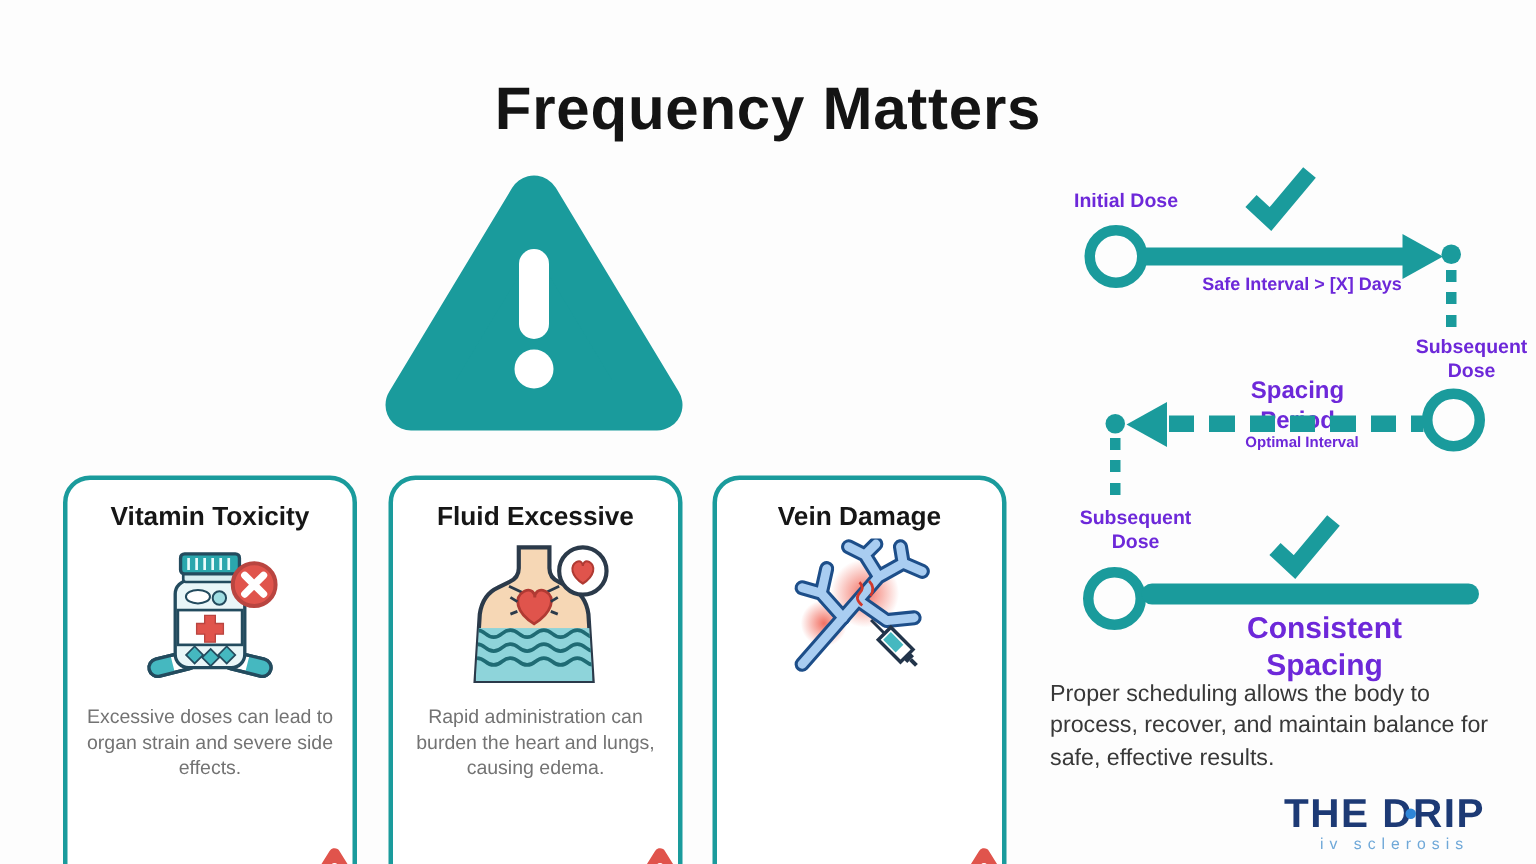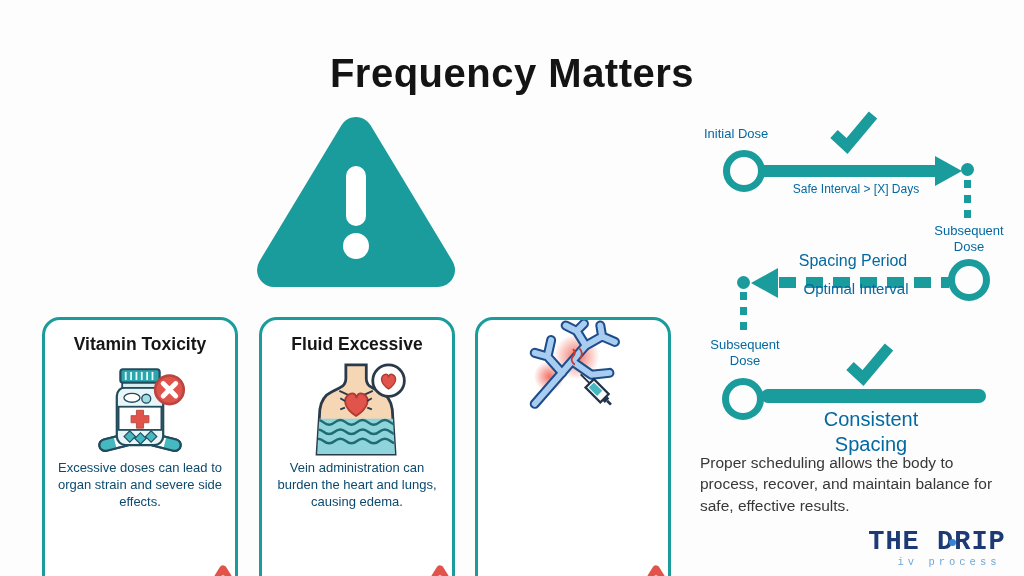--- a/index.html
+++ b/index.html
@@ -16,37 +16,37 @@
   .hero-tri{position:absolute;left:250px;top:106px;width:212px;height:190px;}
   
   .card{
     position:absolute;top:317px;width:196px;height:282px;background:#fff;
     border:3px solid #1a9b9c;border-radius:18px;box-sizing:border-box;text-align:center;
   }
   .card-1{left:42px}.card-2{left:259px}.card-3{left:475px}
   .card h2{margin:14px 6px 4px;font-size:17.5px;font-weight:800;color:#161616;}
   .card .icon-box{height:98px;display:flex;align-items:center;justify-content:center;}
   .card-3 .icon-box{height:92px;}
-  .card p{margin:2px 8px 0;font-size:13px;line-height:1.32;color:#0c4a6e;}
+  .card p{margin:12px 8px 0;font-size:13px;line-height:1.32;color:#737373;}
   .card-alert{position:absolute;right:-12px;bottom:-9px;width:48px;height:44px;}
-  .lbl{position:absolute;font-weight:400;color:#0369a1;text-align:center;font-size:13px;line-height:1.25;}
+  .lbl{position:absolute;font-weight:700;color:#6d28d9;text-align:center;font-size:13px;line-height:1.25;margin-left:12px;}
   .ring{position:absolute;width:42px;height:42px;border:7px solid #1a9b9c;border-radius:50%;box-sizing:border-box;background:#fdfdfd;}
   .dot{position:absolute;width:13px;height:13px;border-radius:50%;background:#1a9b9c;}
   .shaft{position:absolute;height:12px;background:#1a9b9c;}
   .shaft-dashed{position:absolute;height:11px;background:repeating-linear-gradient(90deg,#1a9b9c 0 17px,transparent 17px 27px);}
   .vdash{position:absolute;width:7px;background:repeating-linear-gradient(180deg,#1a9b9c 0 8px,transparent 8px 15px);}
   .arrow-right{position:absolute;width:0;height:0;border-top:15px solid transparent;border-bottom:15px solid transparent;border-left:27px solid #1a9b9c;}
   .arrow-left{position:absolute;width:0;height:0;border-top:15px solid transparent;border-bottom:15px solid transparent;border-right:27px solid #1a9b9c;}
   .check{position:absolute;width:54px;height:46px;}
   
   .summary{
     position:absolute;left:700px;top:452px;width:312px;
     font-size:15.5px;line-height:1.38;color:#383838;
   }
-  .logo{position:absolute;left:856px;top:527px;width:162px;text-align:center;font-family:Liberation Mono, monospace;}
+  .logo{position:absolute;left:856px;top:527px;width:162px;}
   .logo-name{position:relative;display:inline-block;font-size:27px;font-weight:700;letter-spacing:1px;color:#1d3a75;}
   .logo-dot{position:absolute;left:81px;top:12px;width:7px;height:7px;border-radius:50%;background:#2f86d8;}
   .logo-tagline{font-size:10.5px;letter-spacing:4px;color:#6fa8d8;margin-left:24px;margin-top:-1px;}
 </style>
 </head>
 <body>
 
 <div id="canvas">
 
   <div class="page-title">Frequency Matters</div>
@@ -131,32 +131,33 @@
         <g stroke="#2b3a4a" stroke-width="2">
           <line x1="38" y1="40" x2="43" y2="43"></line>
             <line x1="38" y1="52" x2="43" y2="50"></line>
           <line x1="72" y1="40" x2="67" y2="43"></line>
             <line x1="72" y1="52" x2="67" y2="50"></line>
         </g>
         <circle cx="90" cy="21" r="17" fill="#fff" stroke="#2b3a4a" stroke-width="3"></circle>
         <path d="M90 30 C 81.5 24.5 80.5 17.5 85.5 14.5 C 88.5 13 90 15.5 90 17.5 C 90 15.5 91.5 13 94.5 14.5 C 99.5 17.5 98.5 24.5 90 30 Z" fill="#e0544c" stroke="#b03a33" stroke-width="1.5"></path>
       </svg>
     </div>
-    <p>Vein administration can burden the heart and lungs, causing edema.</p>
+    <p>Rapid administration can burden the heart and lungs, causing edema.</p>
     <div class="card-alert">
       <svg viewBox="0 0 56 50" width="48" height="44">
         <path d="M28 9 L49 43 L7 43 Z" fill="none" stroke="#fff" stroke-width="14" stroke-linejoin="round"></path>
         <path d="M28 9 L49 43 L7 43 Z" fill="#e0544c" stroke="#e0544c" stroke-width="9" stroke-linejoin="round"></path>
         <rect x="25.5" y="16" width="5" height="15" rx="2.5" fill="#fff"></rect>
         <circle cx="28" cy="37.5" r="3.2" fill="#fff"></circle>
       </svg>
     </div>
   </div>
 
   <div class="card card-3">
+    <h2>Vein Damage</h2>
     <div class="icon-box">
       <svg viewBox="0 0 112 102" width="102" height="93">
         <defs>
           <radialGradient id="glow1">
               <stop offset="0" stop-color="#ef4d3c" stop-opacity=".8"></stop>
               <stop offset="1" stop-color="#ef4d3c" stop-opacity="0"></stop>
             </radialGradient>
         </defs>
         <circle cx="60" cy="40" r="25" fill="url(#glow1)"></circle>
         <circle cx="30" cy="62" r="17" fill="url(#glow1)"></circle>
@@ -204,37 +205,37 @@
   </div>
   <div class="lbl" style="left:772px;top:182px;width:168px;font-size:12px;">Safe Interval &gt; [X] Days</div>
   <div class="dot" style="left:961px;top:163px;"></div>
   <div class="vdash" style="left:964px;top:180px;height:44px;"></div>
   <div class="lbl" style="left:924px;top:223px;width:90px;">Subsequent Dose</div>
 
   <div class="ring" style="left:948px;top:259px;"></div>
   <div class="lbl" style="left:798px;top:251px;width:110px;font-size:16px;">Spacing Period</div>
   <div class="arrow-left" style="left:751px;top:268px;"></div>
   <div class="shaft-dashed" style="left:779px;top:277px;width:170px;"></div>
-  <div class="lbl" style="left:796px;top:280px;width:120px;font-size:15px;">Optimal Interval</div>
+  <div class="lbl" style="left:796px;top:290px;width:120px;font-size:10px;">Optimal Interval</div>
   <div class="dot" style="left:737px;top:276px;"></div>
   <div class="vdash" style="left:740px;top:292px;height:44px;"></div>
   <div class="lbl" style="left:700px;top:337px;width:90px;">Subsequent Dose</div>
 
   <div class="ring" style="left:722px;top:378px;"></div>
   <div class="check" style="left:842px;top:340px;">
     <svg viewBox="0 0 54 46" width="54" height="46">
         <path d="M8 26 L21 38 L47 7" fill="none" stroke="#1a9b9c" stroke-width="11"></path>
       </svg>
   </div>
   <div class="shaft" style="left:761px;top:389px;width:225px;height:14px;border-radius:7px;"></div>
   <div class="lbl" style="left:800px;top:407px;width:142px;font-size:20px;">Consistent Spacing</div>
 
   <div class="summary">Proper scheduling allows the body to process, recover, and maintain balance for safe, effective results.</div>
 
   <div class="logo">
     <div class="logo-name">
       <span>THE DRIP</span>
       <span class="logo-dot"></span>
     </div>
-    <div class="logo-tagline">iv process</div>
+    <div class="logo-tagline">iv sclerosis</div>
   </div>
 
 </div>
 
 </body></html>

